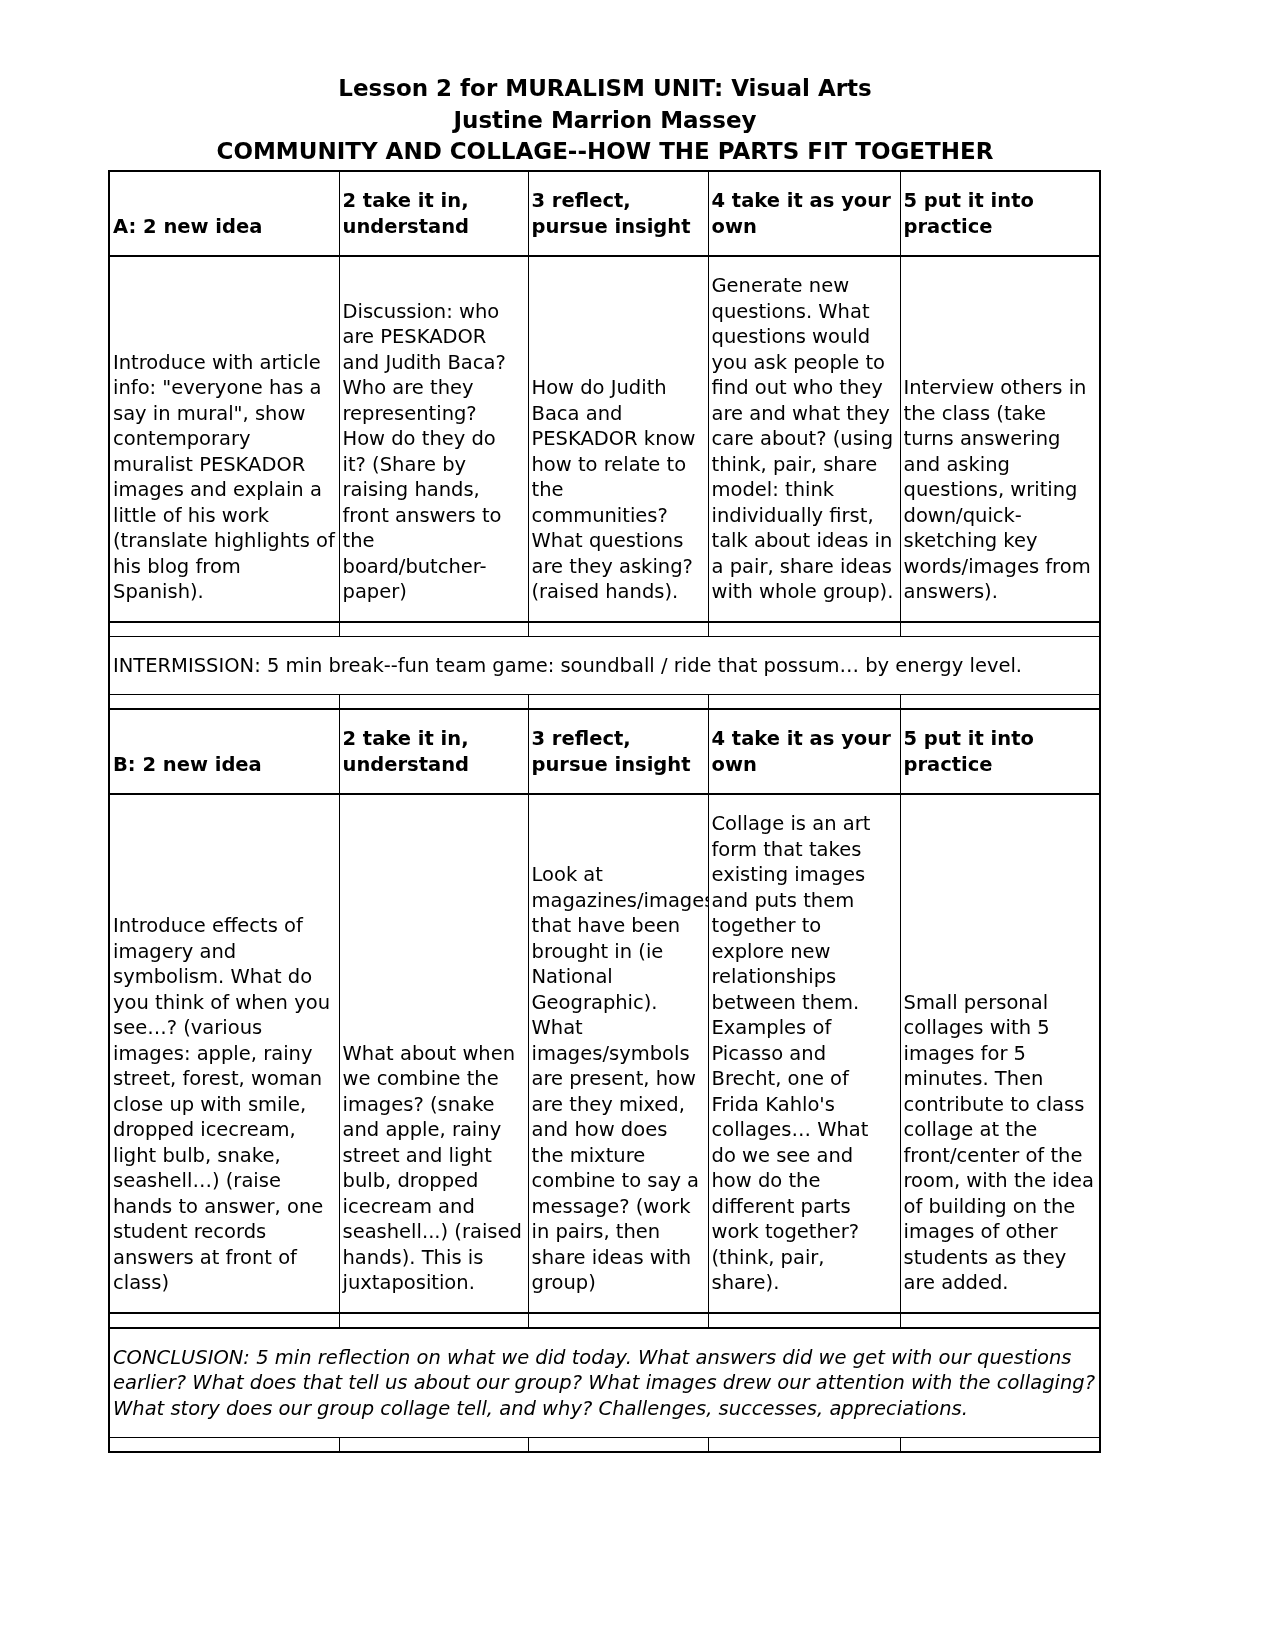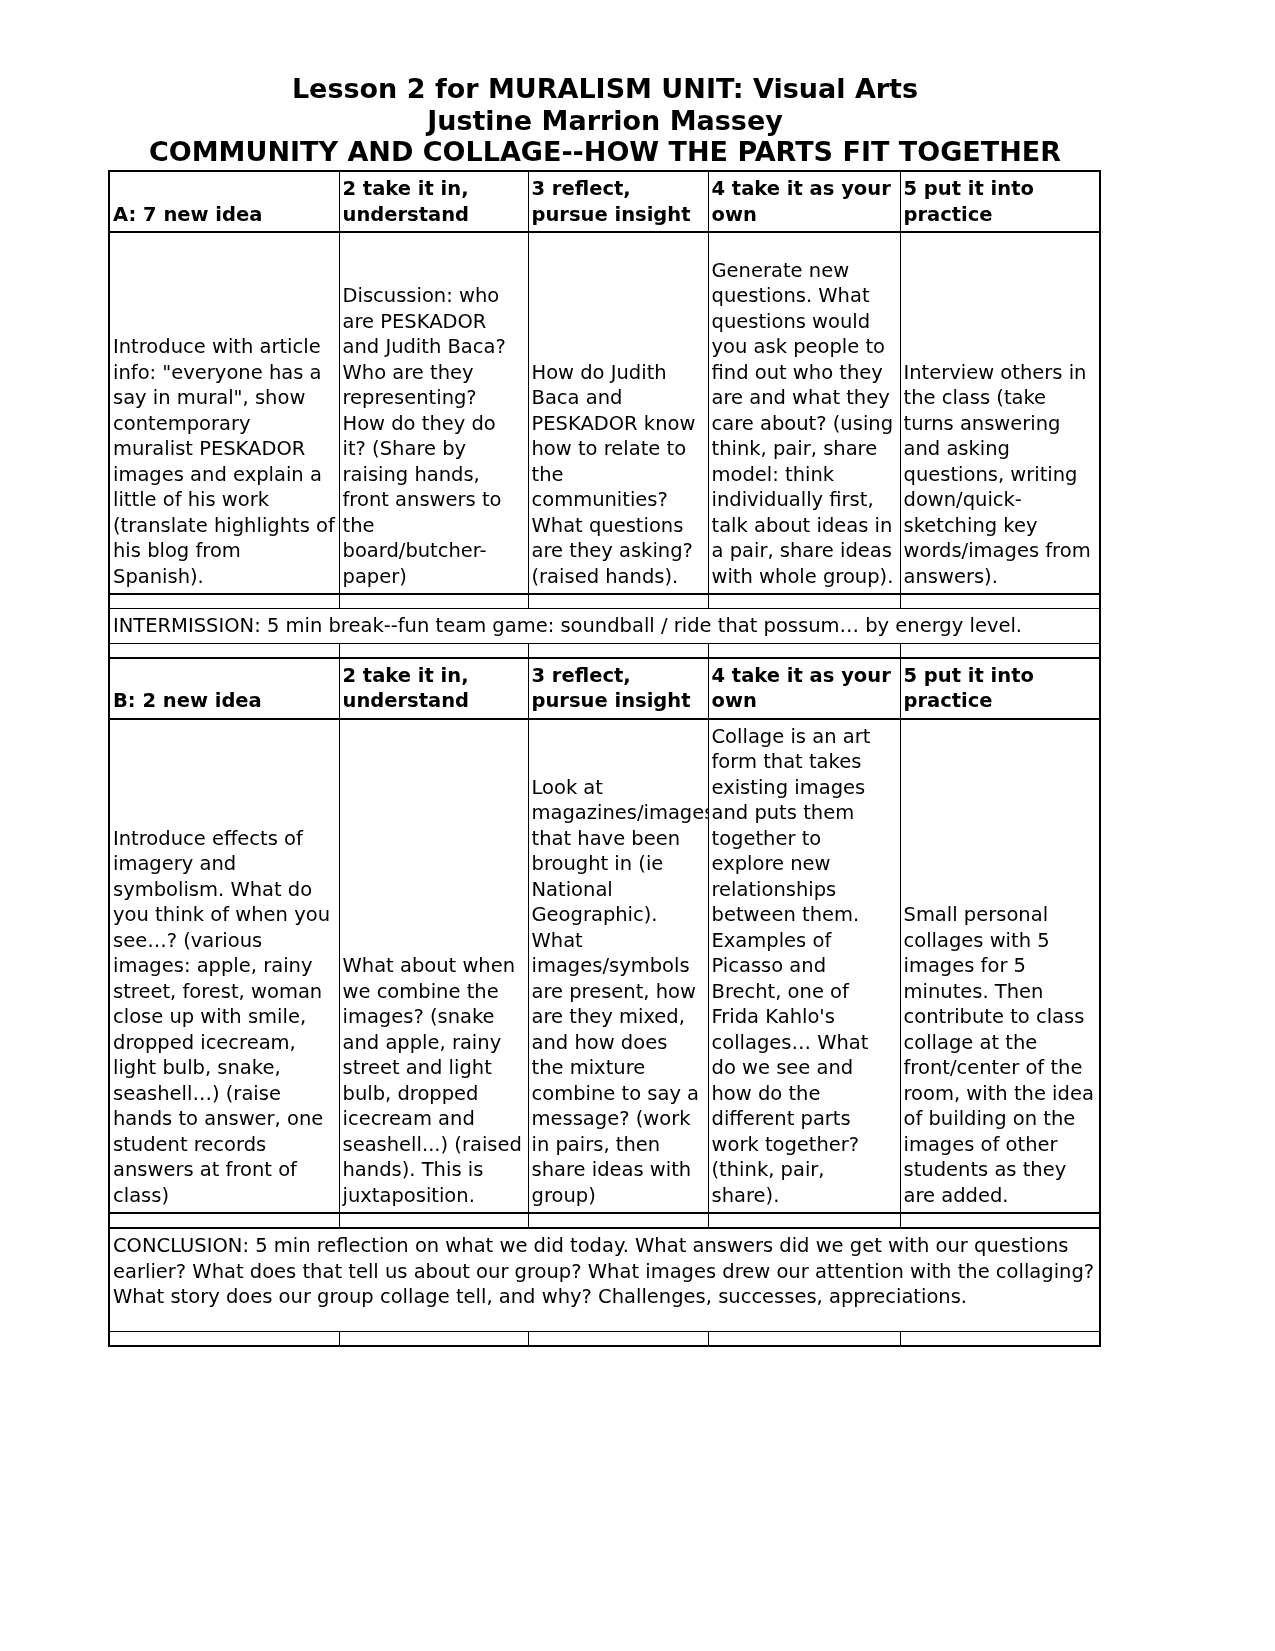--- a/index.html
+++ b/index.html
@@ -1,25 +1,25 @@
 <!DOCTYPE html>
 <html><head>
 <meta charset="utf-8">
 <style>
   html, body { margin: 0; padding: 0; background: #ffffff; }
   body { width: 1275px; height: 1651px; position: relative; font-family: "DejaVu Sans", sans-serif; color: #000; }
-  .title-block { position: absolute; top: 73px; left: 0; width: 1210px; text-align: center; font-weight: bold; font-size: 27px; line-height: 31.5px; }
+  .title-block { position: absolute; top: 73px; left: 0; width: 1210px; text-align: center; font-weight: bold; font-size: 23px; line-height: 31.5px; }
   .title-block div { white-space: nowrap; }
   table.plan { position: absolute; left: 108px; top: 170px; border-collapse: collapse; table-layout: fixed; width: 991px; font-size: 19.5px; line-height: 25.5px; }
   table.plan col.c1 { width: 230px; }
   table.plan col.c2 { width: 189px; }
   table.plan col.c3 { width: 180px; }
   table.plan col.c4 { width: 192px; }
   table.plan col.c5 { width: 200px; }
-  table.plan td { border: 1.5px solid #000; padding: 4px 3px; vertical-align: bottom; white-space: pre-line; overflow: hidden; }
+  table.plan td { border: 1.5px solid #000; padding: 16px 3px; vertical-align: bottom; white-space: pre-line; overflow: hidden; }
   table.plan tr.head td { font-weight: bold; height: 51px; }
   table.plan tr.thick-bottom td { border-bottom: 2.5px solid #000; }
   table.plan tr.spacer td { height: 13px; padding: 0; }
   table.plan tr.time td { height: 24px; }
   table.plan tr.wide td { vertical-align: top; }
   td.center { text-align: center; }
   table.plan { border: 2.5px solid #000; }
 </style>
 </head>
 <body>
@@ -34,21 +34,21 @@
   <colgroup>
     <col class="c1">
       <col class="c2">
       <col class="c3">
       <col class="c4">
       <col class="c5">
   </colgroup>
   <tbody>
 
     <tr class="head thick-bottom">
-      <td>A: 7 new idea</td>
+      <td>A: 2 new idea</td>
       <td>2 take it in,
 understand</td>
       <td>3 reflect,
 pursue insight</td>
       <td>4 take it as your
 own</td>
       <td>5 put it into
 practice</td>
     </tr>
 
@@ -100,21 +100,21 @@
     </tr>
 
     <tr class="spacer thick-bottom">
       <td></td>
         <td></td>
         <td></td>
         <td></td>
         <td></td>
     </tr>
 
-    <tr class="wide" style="height:103px;">
+    <tr class="wide" style="height:103px;font-style:italic;">
       <td colspan="5">CONCLUSION:  5 min reflection on what we did today.  What answers did we get with our questions earlier?  What does that tell us about our group?  What images drew our attention with the collaging?  What story does our group collage tell, and why?  Challenges, successes, appreciations.</td>
     </tr>
     <tr class="spacer">
       <td></td>
         <td></td>
         <td></td>
         <td></td>
         <td></td>
     </tr>
 

